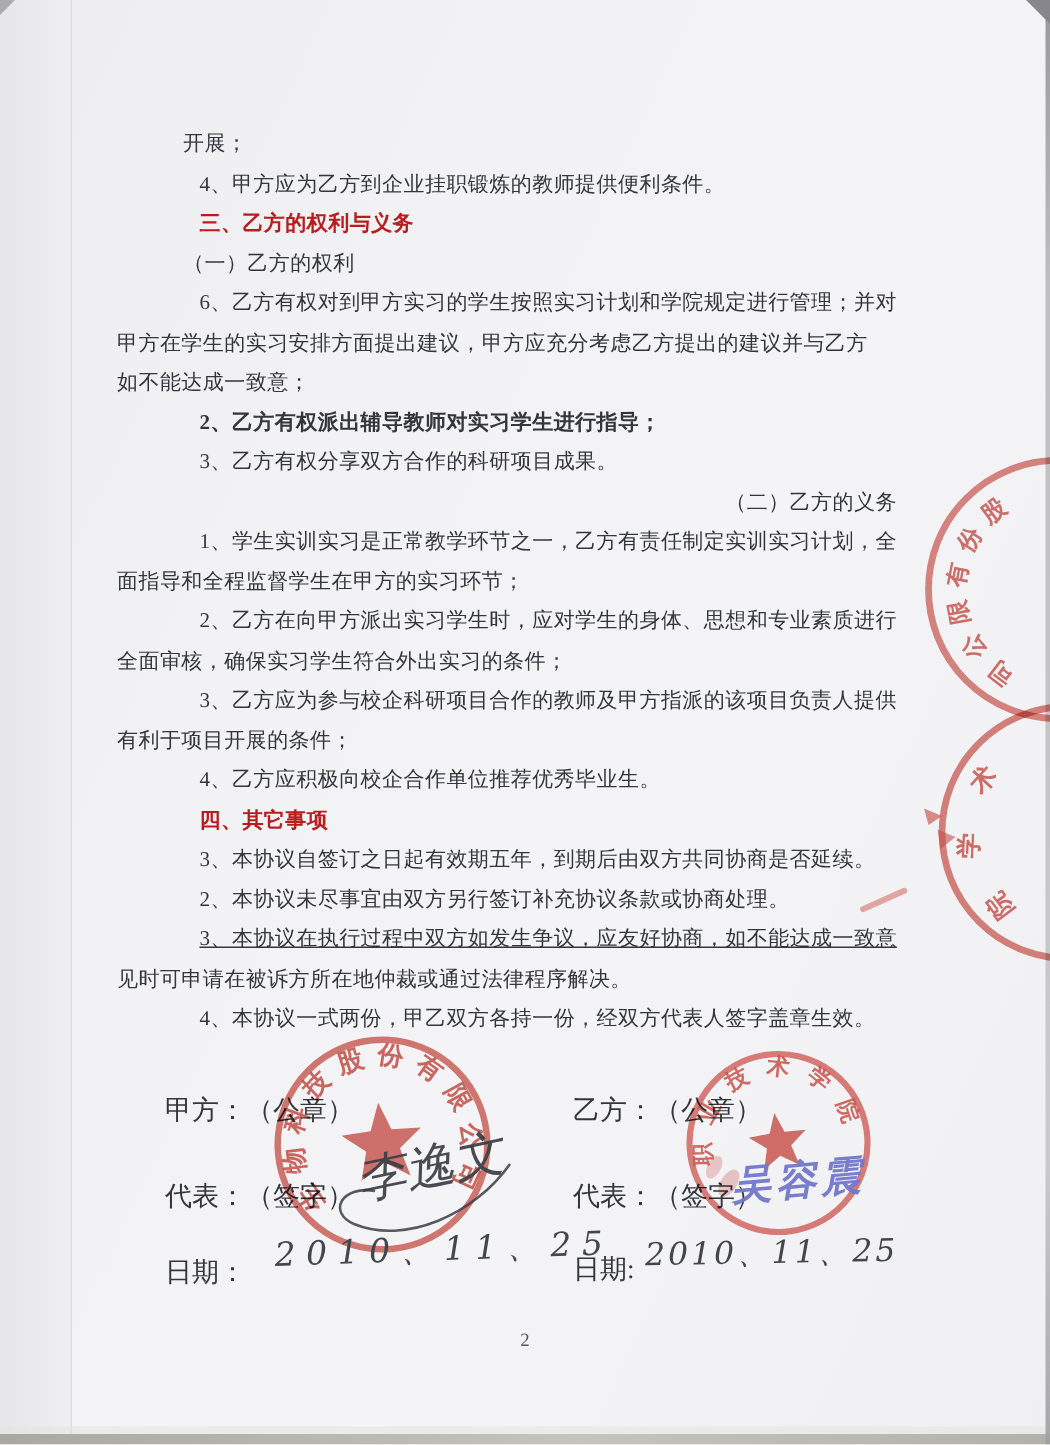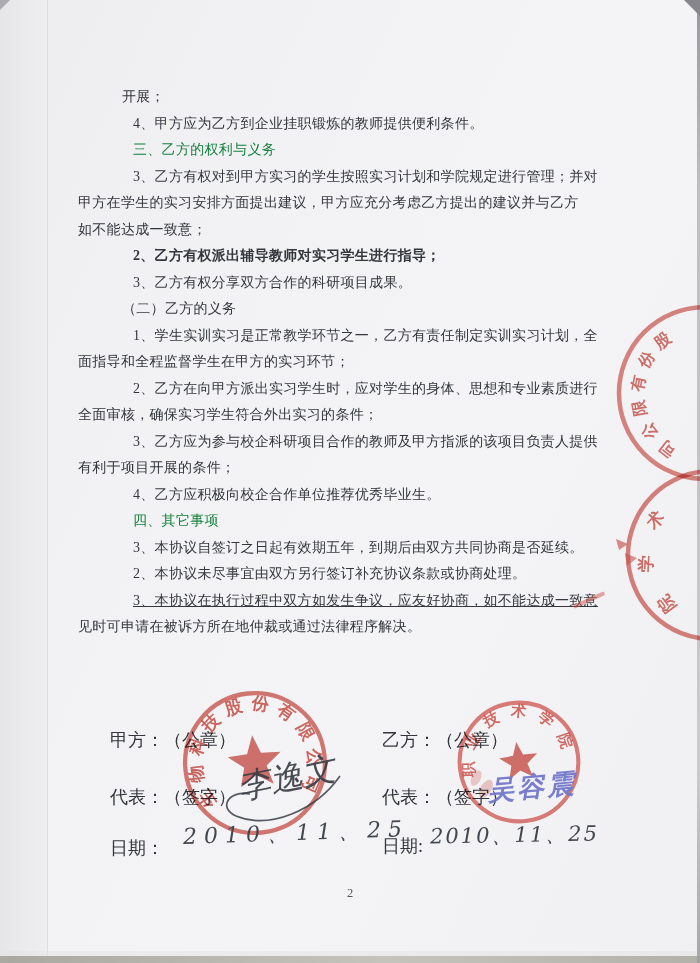--- a/index.html
+++ b/index.html
@@ -17,21 +17,21 @@
   .bottom-fade{position:absolute;left:0;bottom:7px;right:0;height:5px;background:#e4e4e0;opacity:.55;}
   .right-edge{position:absolute;right:0;top:0;bottom:0;width:3px;opacity:.9;
     background:linear-gradient(180deg,#8f8f93,#b9b9bb 20%,#c6c6c8 80%,#9f9fa0);}
   .corner-tr{position:absolute;right:0;top:0;width:0;height:0;
     border-top:16px solid #86868c;border-left:16px solid transparent;}
   .corner-tl{position:absolute;left:0;top:0;width:0;height:0;
     border-top:10px solid #aaaab0;border-right:10px solid transparent;}
   
   .doc-body{position:absolute;left:78px;top:84px;z-index:1;font-size:14px;letter-spacing:.3px;}
   .line{height:26.5px;line-height:26.5px;white-space:nowrap;}
-  .line.bold{font-weight:normal;color:#15803d;}
+  .line.bold{font-weight:bold;color:#b91c1c;}
   
   .sig-label{position:absolute;font-size:18px;z-index:2;white-space:nowrap;}
   
   .hw{position:absolute;z-index:4;font-style:italic;white-space:nowrap;
       font-family:"DejaVu Serif","Liberation Serif",serif;}
   .hw-sig-a{left:237px;top:756px;font-size:33px;color:#3a3e45;transform:rotate(-12deg);opacity:.92;}
   .hw-sig-b{left:487px;top:769px;font-size:27px;font-weight:bold;color:#7378ca;
             transform:rotate(-5deg);letter-spacing:3px;opacity:.95;}
   .hw-date-a{left:183px;top:818px;font-size:22px;color:#42464d;letter-spacing:7px;transform:rotate(-2deg);}
   .hw-date-b{left:430px;top:821px;font-size:21px;color:#42464d;letter-spacing:2px;transform:rotate(-1deg);}
@@ -55,38 +55,40 @@
 <div class="bottom-fade"></div>
 <div class="bottom-strip"></div>
 <div class="right-edge"></div>
 <div class="corner-tr"></div>
 <div class="corner-tl"></div>
 
 <div class="doc-body">
     <div class="line" style="padding-left: 44px;">开展；</div>
     <div class="line" style="padding-left: 55px;">4、甲方应为乙方到企业挂职锻炼的教师提供便利条件。</div>
     <div class="line bold" style="padding-left: 55px;">三、乙方的权利与义务</div>
-    <div class="line" style="padding-left: 55px;">3、乙方有权对到甲方实习的学生按照实习计划和学院规定进行管理；并对</div>
+    <div class="line" style="padding-left: 44px;">（一）乙方的权利</div>
+    <div class="line" style="padding-left: 55px;">6、乙方有权对到甲方实习的学生按照实习计划和学院规定进行管理；并对</div>
     <div class="line">甲方在学生的实习安排方面提出建议，甲方应充分考虑乙方提出的建议并与乙方</div>
     <div class="line">如不能达成一致意；</div>
     <div class="line" style="padding-left: 55px; font-weight: bold;">2、乙方有权派出辅导教师对实习学生进行指导；</div>
     <div class="line" style="padding-left: 55px;">3、乙方有权分享双方合作的科研项目成果。</div>
-    <div class="line" style="padding-left: 44px;">（二）乙方的义务</div>
+    <div class="line" style="padding-left: 44px; text-align: right;">（二）乙方的义务</div>
     <div class="line" style="padding-left: 55px;">1、学生实训实习是正常教学环节之一，乙方有责任制定实训实习计划，全</div>
     <div class="line">面指导和全程监督学生在甲方的实习环节；</div>
     <div class="line" style="padding-left: 55px;">2、乙方在向甲方派出实习学生时，应对学生的身体、思想和专业素质进行</div>
     <div class="line">全面审核，确保实习学生符合外出实习的条件；</div>
     <div class="line" style="padding-left: 55px;">3、乙方应为参与校企科研项目合作的教师及甲方指派的该项目负责人提供</div>
     <div class="line">有利于项目开展的条件；</div>
     <div class="line" style="padding-left: 55px;">4、乙方应积极向校企合作单位推荐优秀毕业生。</div>
     <div class="line bold" style="padding-left: 55px;">四、其它事项</div>
     <div class="line" style="padding-left: 55px;">3、本协议自签订之日起有效期五年，到期后由双方共同协商是否延续。</div>
     <div class="line" style="padding-left: 55px;">2、本协议未尽事宜由双方另行签订补充协议条款或协商处理。</div>
     <div class="line" style="padding-left: 55px; text-decoration: underline;">3、本协议在执行过程中双方如发生争议，应友好协商，如不能达成一致意</div>
     <div class="line">见时可申请在被诉方所在地仲裁或通过法律程序解决。</div>
+    <div class="line" style="padding-left: 55px;">4、本协议一式两份，甲乙双方各持一份，经双方代表人签字盖章生效。</div>
   </div>
 
 <div class="sig-label" style="left:110px;top:728px;">甲方：（公章）</div>
 <div class="sig-label" style="left:110px;top:785px;">代表：（签字）</div>
 <div class="sig-label" style="left:110px;top:836px;">日期：</div>
 
 <div class="sig-label" style="left:382px;top:728px;">乙方：（公章）</div>
 <div class="sig-label" style="left:382px;top:785px;">代表：（签字）</div>
 <div class="sig-label" style="left:382px;top:834px;">日期:</div>
 

